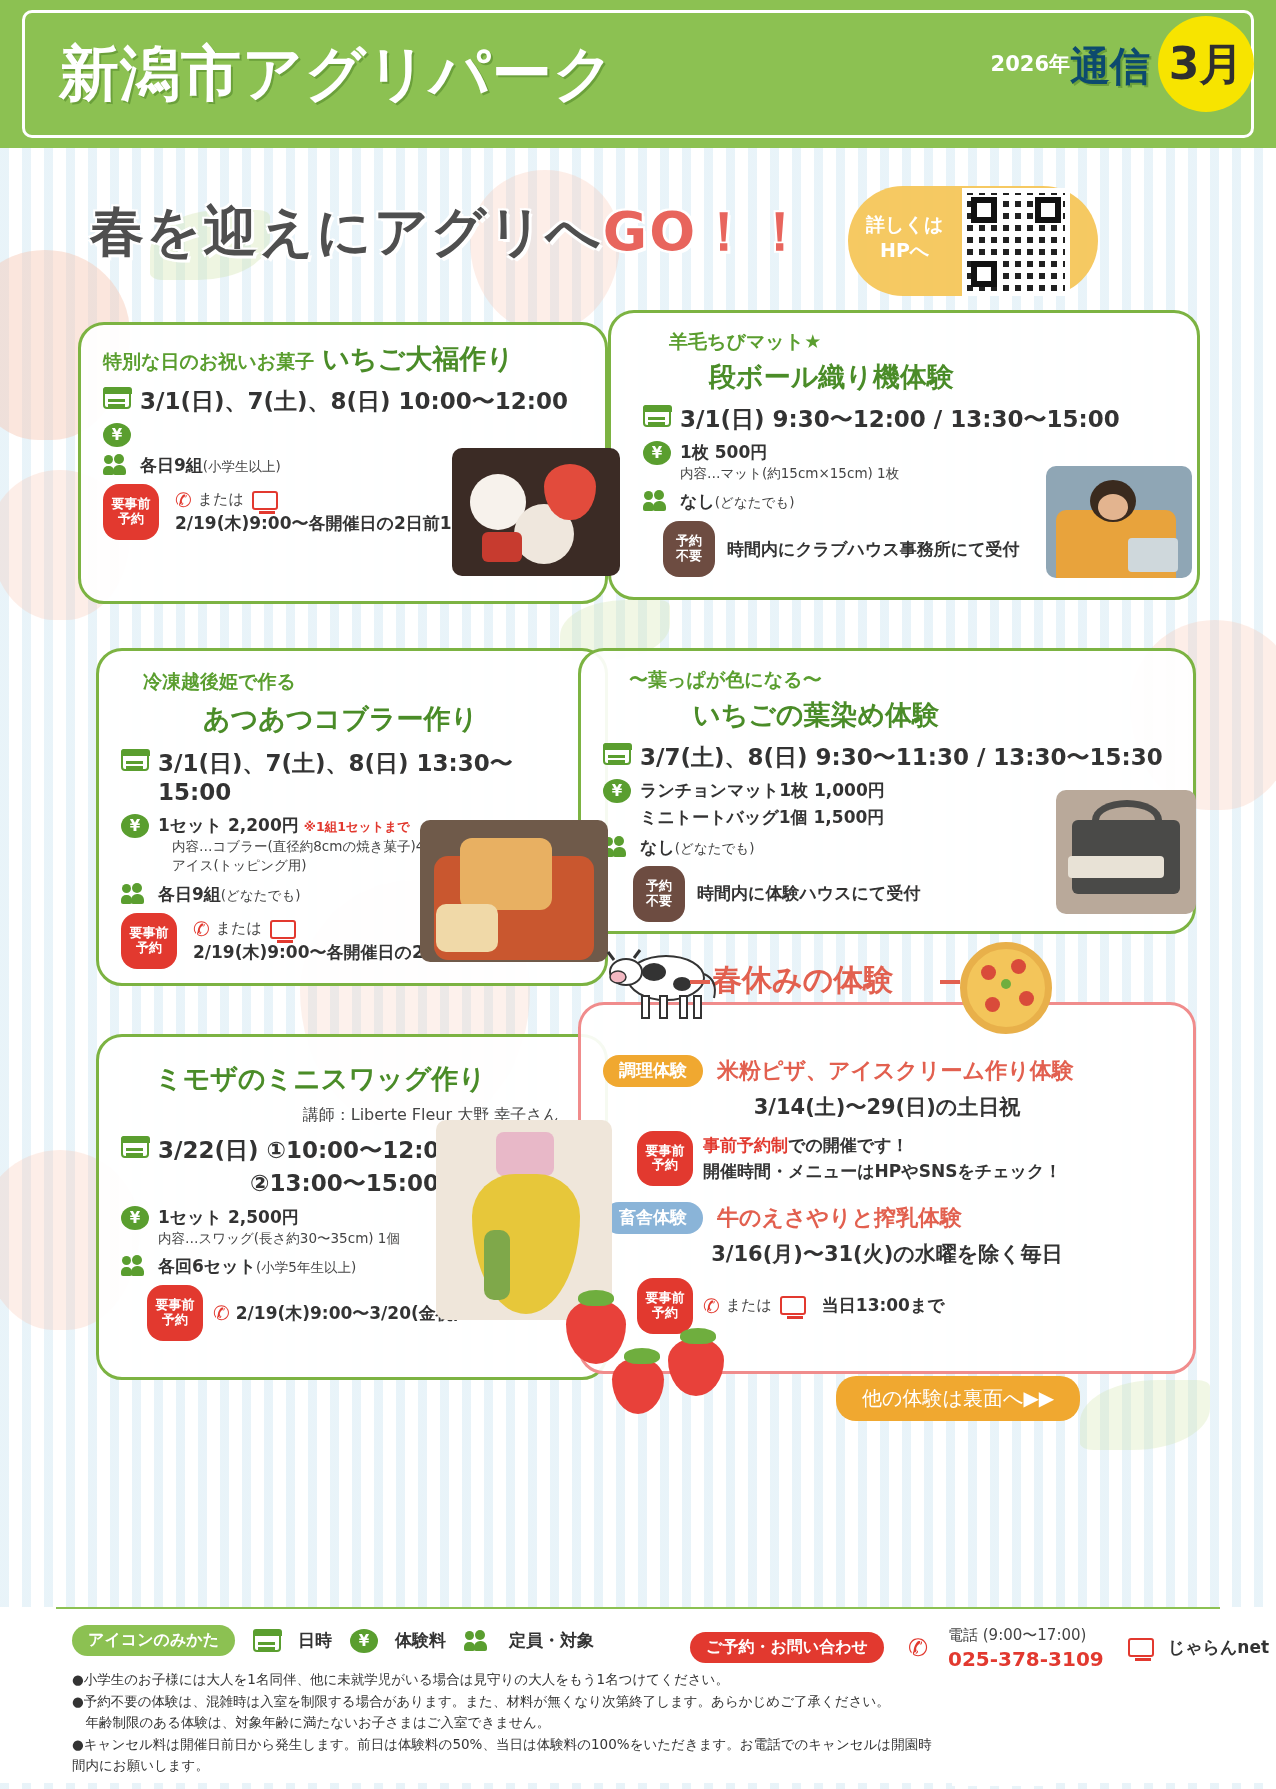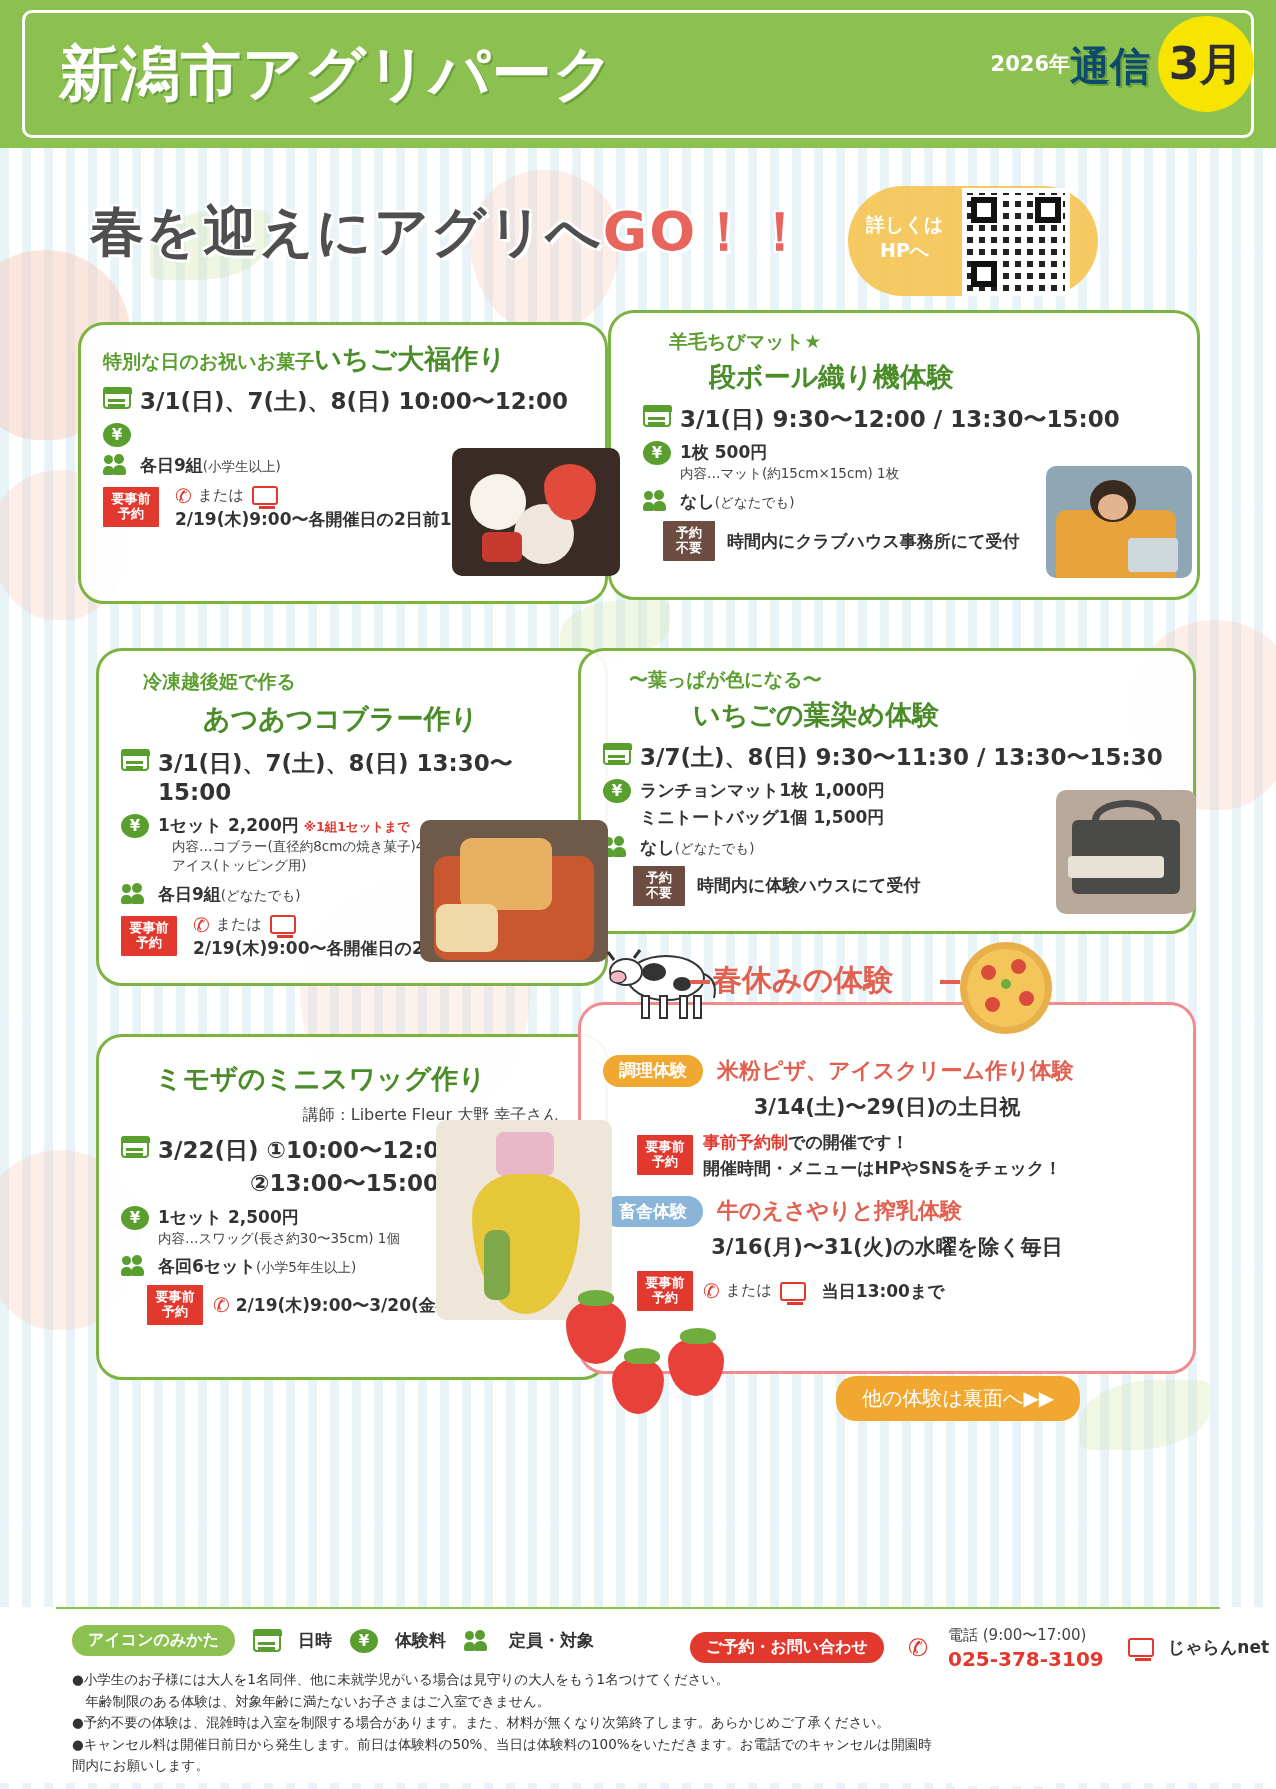--- a/index.html
+++ b/index.html
@@ -116,22 +116,22 @@
   .p3{ width:11px;height:9px;border-radius:5px 5px 2px 2px;left:0px;top:12px;}
   .p4{ width:13px;height:10px;border-radius:6px 6px 2px 2px;left:10px;top:11px;}
 
   .big{ font-size:23px; font-weight:bold; color:#333; line-height:1.25; }
   .mid{ font-size:17px; font-weight:bold; color:#333; }
   .sm{ font-size:13.5px; color:#444; line-height:1.45; }
   .red-note{ color:#e2392f; font-size:12.5px; font-weight:bold; }
 
   .badge{
     display:inline-flex; align-items:center; justify-content:center; text-align:center;
-    border-radius:1px; color:#fff; font-size:13px; font-weight:bold; line-height:1.15;
-    padding:5px 7px; flex:0 0 auto;
+    border-radius:16px; color:#fff; font-size:13px; font-weight:bold; line-height:1.15;
+    padding:13px 7px; flex:0 0 auto;
   }
   .badge-red{ background:#e2392f; }
   .badge-brown{ background:#6d4c41; }
   .badge-orange{ background:#f0a830; border-radius:16px; font-size:17px; padding:6px 16px;}
   .badge-blue{ background:#8ab4d8; border-radius:16px; font-size:17px; padding:6px 16px;}
 
   .phone-ic{ color:#e2392f; font-size:20px; margin:0 6px 0 10px; }
   .pc-ic{
     width:26px;height:19px;border:2.5px solid #e2392f;border-radius:3px;
     display:inline-block; position:relative; margin-left:8px; vertical-align:-3px;
@@ -208,21 +208,21 @@
   <div>HPへ</div>
 </div>
 <div class="qr">
   <div class="qr-grid"></div>
   <div class="qr-eye" style="left:9px;top:9px;"></div>
   <div class="qr-eye" style="right:9px;top:9px;"></div>
   <div class="qr-eye" style="left:9px;bottom:9px;"></div>
 </div>
 
 <div class="card" style="left:78px;top:322px;width:530px;height:282px;padding:16px 22px;">
-  <div style="display:flex;align-items:baseline;margin-bottom:10px;">
+  <div style="display:flex;align-items:baseline;gap:8px;margin-bottom:10px;">
     <span class="card-title-sm">特別な日のお祝いお菓子</span>
     <span class="card-title-lg">いちご大福作り</span>
   </div>
   <div class="row">
     <span class="ic ic-cal"></span>
     <span class="big">3/1(日)、7(土)、8(日)  10:00〜12:00</span>
   </div>
   <div class="row">
     <span class="ic ic-yen">¥</span>
   </div>
@@ -518,22 +518,22 @@
     <span class="phone-ic" style="font-size:24px;">✆</span>
     <span>
       <div class="sm" style="font-size:15px;">電話 (9:00〜17:00)</div>
       <div class="tel">025-378-3109</div>
     </span>
     <span class="pc-ic" style="margin-left:10px;"></span>
     <span class="mid">じゃらんnet</span>
   </div>
   <div style="position:absolute;left:72px;top:62px;width:860px;">
     <div class="note">●小学生のお子様には大人を1名同伴、他に未就学児がいる場合は見守りの大人をもう1名つけてください。</div>
+    <div class="note">●予約不要の体験は、混雑時は入室を制限する場合があります。また、材料が無くなり次第終了します。あらかじめご了承ください。</div>
     <div class="note">　年齢制限のある体験は、対象年齢に満たないお子さまはご入室できません。</div>
-    <div class="note">●予約不要の体験は、混雑時は入室を制限する場合があります。また、材料が無くなり次第終了します。あらかじめご了承ください。</div>
     <div class="note">●キャンセル料は開催日前日から発生します。前日は体験料の50%、当日は体験料の100%をいただきます。お電話でのキャンセルは開園時間内にお願いします。</div>
   </div>
 </div>
 <div class="qr-footer" style="top:1692px;left:952px;">
   <div class="qr-grid"></div>
   <div class="qr-eye" style="left:8px;top:8px;"></div>
   <div class="qr-eye" style="right:8px;top:8px;"></div>
   <div class="qr-eye" style="left:8px;bottom:8px;"></div>
 </div>
 

